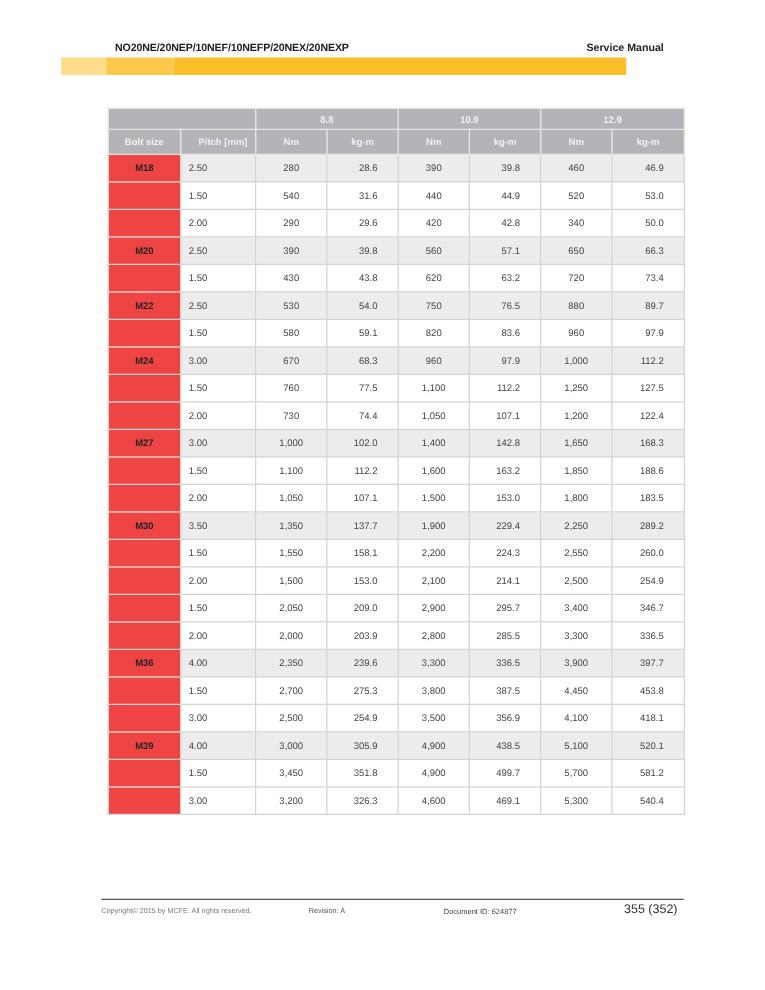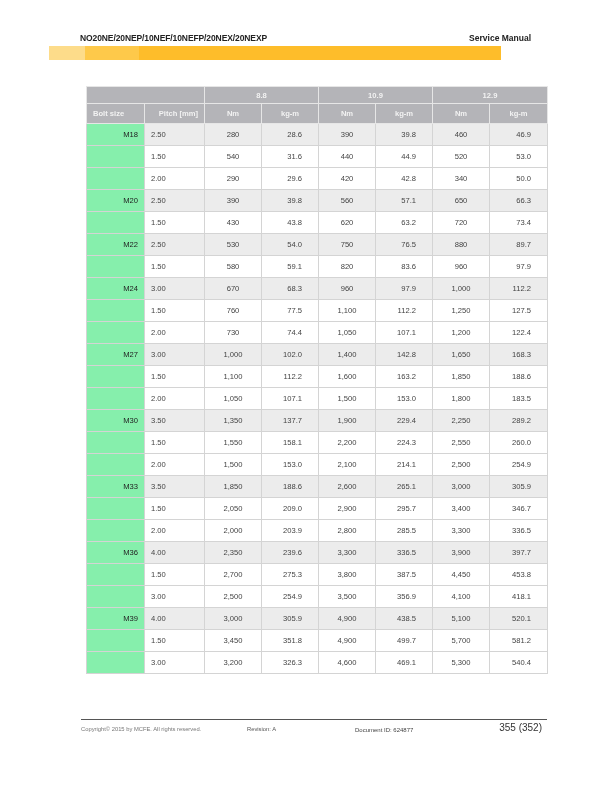--- a/index.html
+++ b/index.html
@@ -1,34 +1,34 @@
 <!DOCTYPE html>
 <html><head>
 <meta charset="utf-8">
 <style>
   * { box-sizing: border-box; margin: 0; padding: 0; }
   html, body { width: 612px; height: 792px; background: #ffffff; overflow: hidden; }
   body { position: relative; font-family: "Liberation Sans", sans-serif; color: #333; }
 
-  .hdr-title { position: absolute; left: 48px; top: 33px; font-size: 8.5px; font-weight: bold; color: #222; letter-spacing: -0.1px; padding-left: 32px; }
+  .hdr-title { position: absolute; left: 60px; top: 33px; font-size: 8.5px; font-weight: bold; color: #222; letter-spacing: -0.1px; padding-left: 32px; }
   .hdr-right { position: absolute; right: 81px; top: 33px; font-size: 8.5px; font-weight: bold; color: #222; }
   .hdr-bar { position: absolute; left: 49px; top: 46px; width: 452px; height: 14px; display: flex; }
   .hdr-bar .s1 { width: 36px; background: #fddc8a; }
   .hdr-bar .s2 { width: 54px; background: #fec94a; }
   .hdr-bar .s3 { flex: 1; background: #febd2a; }
 
   table.torque { position: absolute; left: 86px; top: 86px; width: 461px; border-collapse: collapse; table-layout: fixed; font-size: 7.6px; }
   table.torque td, table.torque th { height: 22px; border: 1px solid #d4d4d4; padding: 0 6px; vertical-align: middle; }
   table.torque th { background: #b4b4b8; color: #f2f2f2; font-weight: bold; border-color: #e6e6e6; }
   table.torque tr.grade th { height: 17px; margin-left: 21px; }
   table.torque tr.units th { height: 20px; }
-  th.first-col { text-align: left; }
+  th.first-col { text-align: center; }
   th.pitch-h { text-align: right; margin-top: 15px; }
   th.center { text-align: center; }
-  td.bolt { background: #86efac; font-weight: normal; color: #222; text-align: right; }
+  td.bolt { background: #ef4444; font-weight: bold; color: #222; text-align: center; }
   td.pitch { text-align: left; color: #444; padding-top: 5px; margin-top: 16px; }
   td.num { text-align: center; color: #444; vertical-align: top; padding-top: 4px; }
   td.num.kg { text-align: right; padding-right: 16px; }
   tr.primary td.pitch, tr.primary td.num { background: #ececec; }
   tr.secondary td.pitch, tr.secondary td.num { background: #ffffff; }
 
   .ftr-line { position: absolute; left: 81px; top: 719px; width: 466px; height: 1px; background: #555; }
   .ftr-copy { position: absolute; left: 81px; top: 726px; font-size: 5.8px; color: #777; }
   .ftr-rev { position: absolute; left: 247px; top: 726px; font-size: 5.8px; color: #555; }
   .ftr-doc { position: absolute; left: 355px; top: 727px; font-size: 6px; color: #444; }
@@ -228,30 +228,20 @@
       <tr class="secondary">
         <td class="bolt"></td>
         <td class="pitch">2.00</td>
         <td class="num">1,500</td>
         <td class="num kg">153.0</td>
         <td class="num">2,100</td>
         <td class="num kg">214.1</td>
         <td class="num">2,500</td>
         <td class="num kg">254.9</td>
       </tr>
-      <tr class="primary">
-        <td class="bolt">M33</td>
-        <td class="pitch">3.50</td>
-        <td class="num">1,850</td>
-        <td class="num kg">188.6</td>
-        <td class="num">2,600</td>
-        <td class="num kg">265.1</td>
-        <td class="num">3,000</td>
-        <td class="num kg">305.9</td>
-      </tr>
       <tr class="secondary">
         <td class="bolt"></td>
         <td class="pitch">1.50</td>
         <td class="num">2,050</td>
         <td class="num kg">209.0</td>
         <td class="num">2,900</td>
         <td class="num kg">295.7</td>
         <td class="num">3,400</td>
         <td class="num kg">346.7</td>
       </tr>

